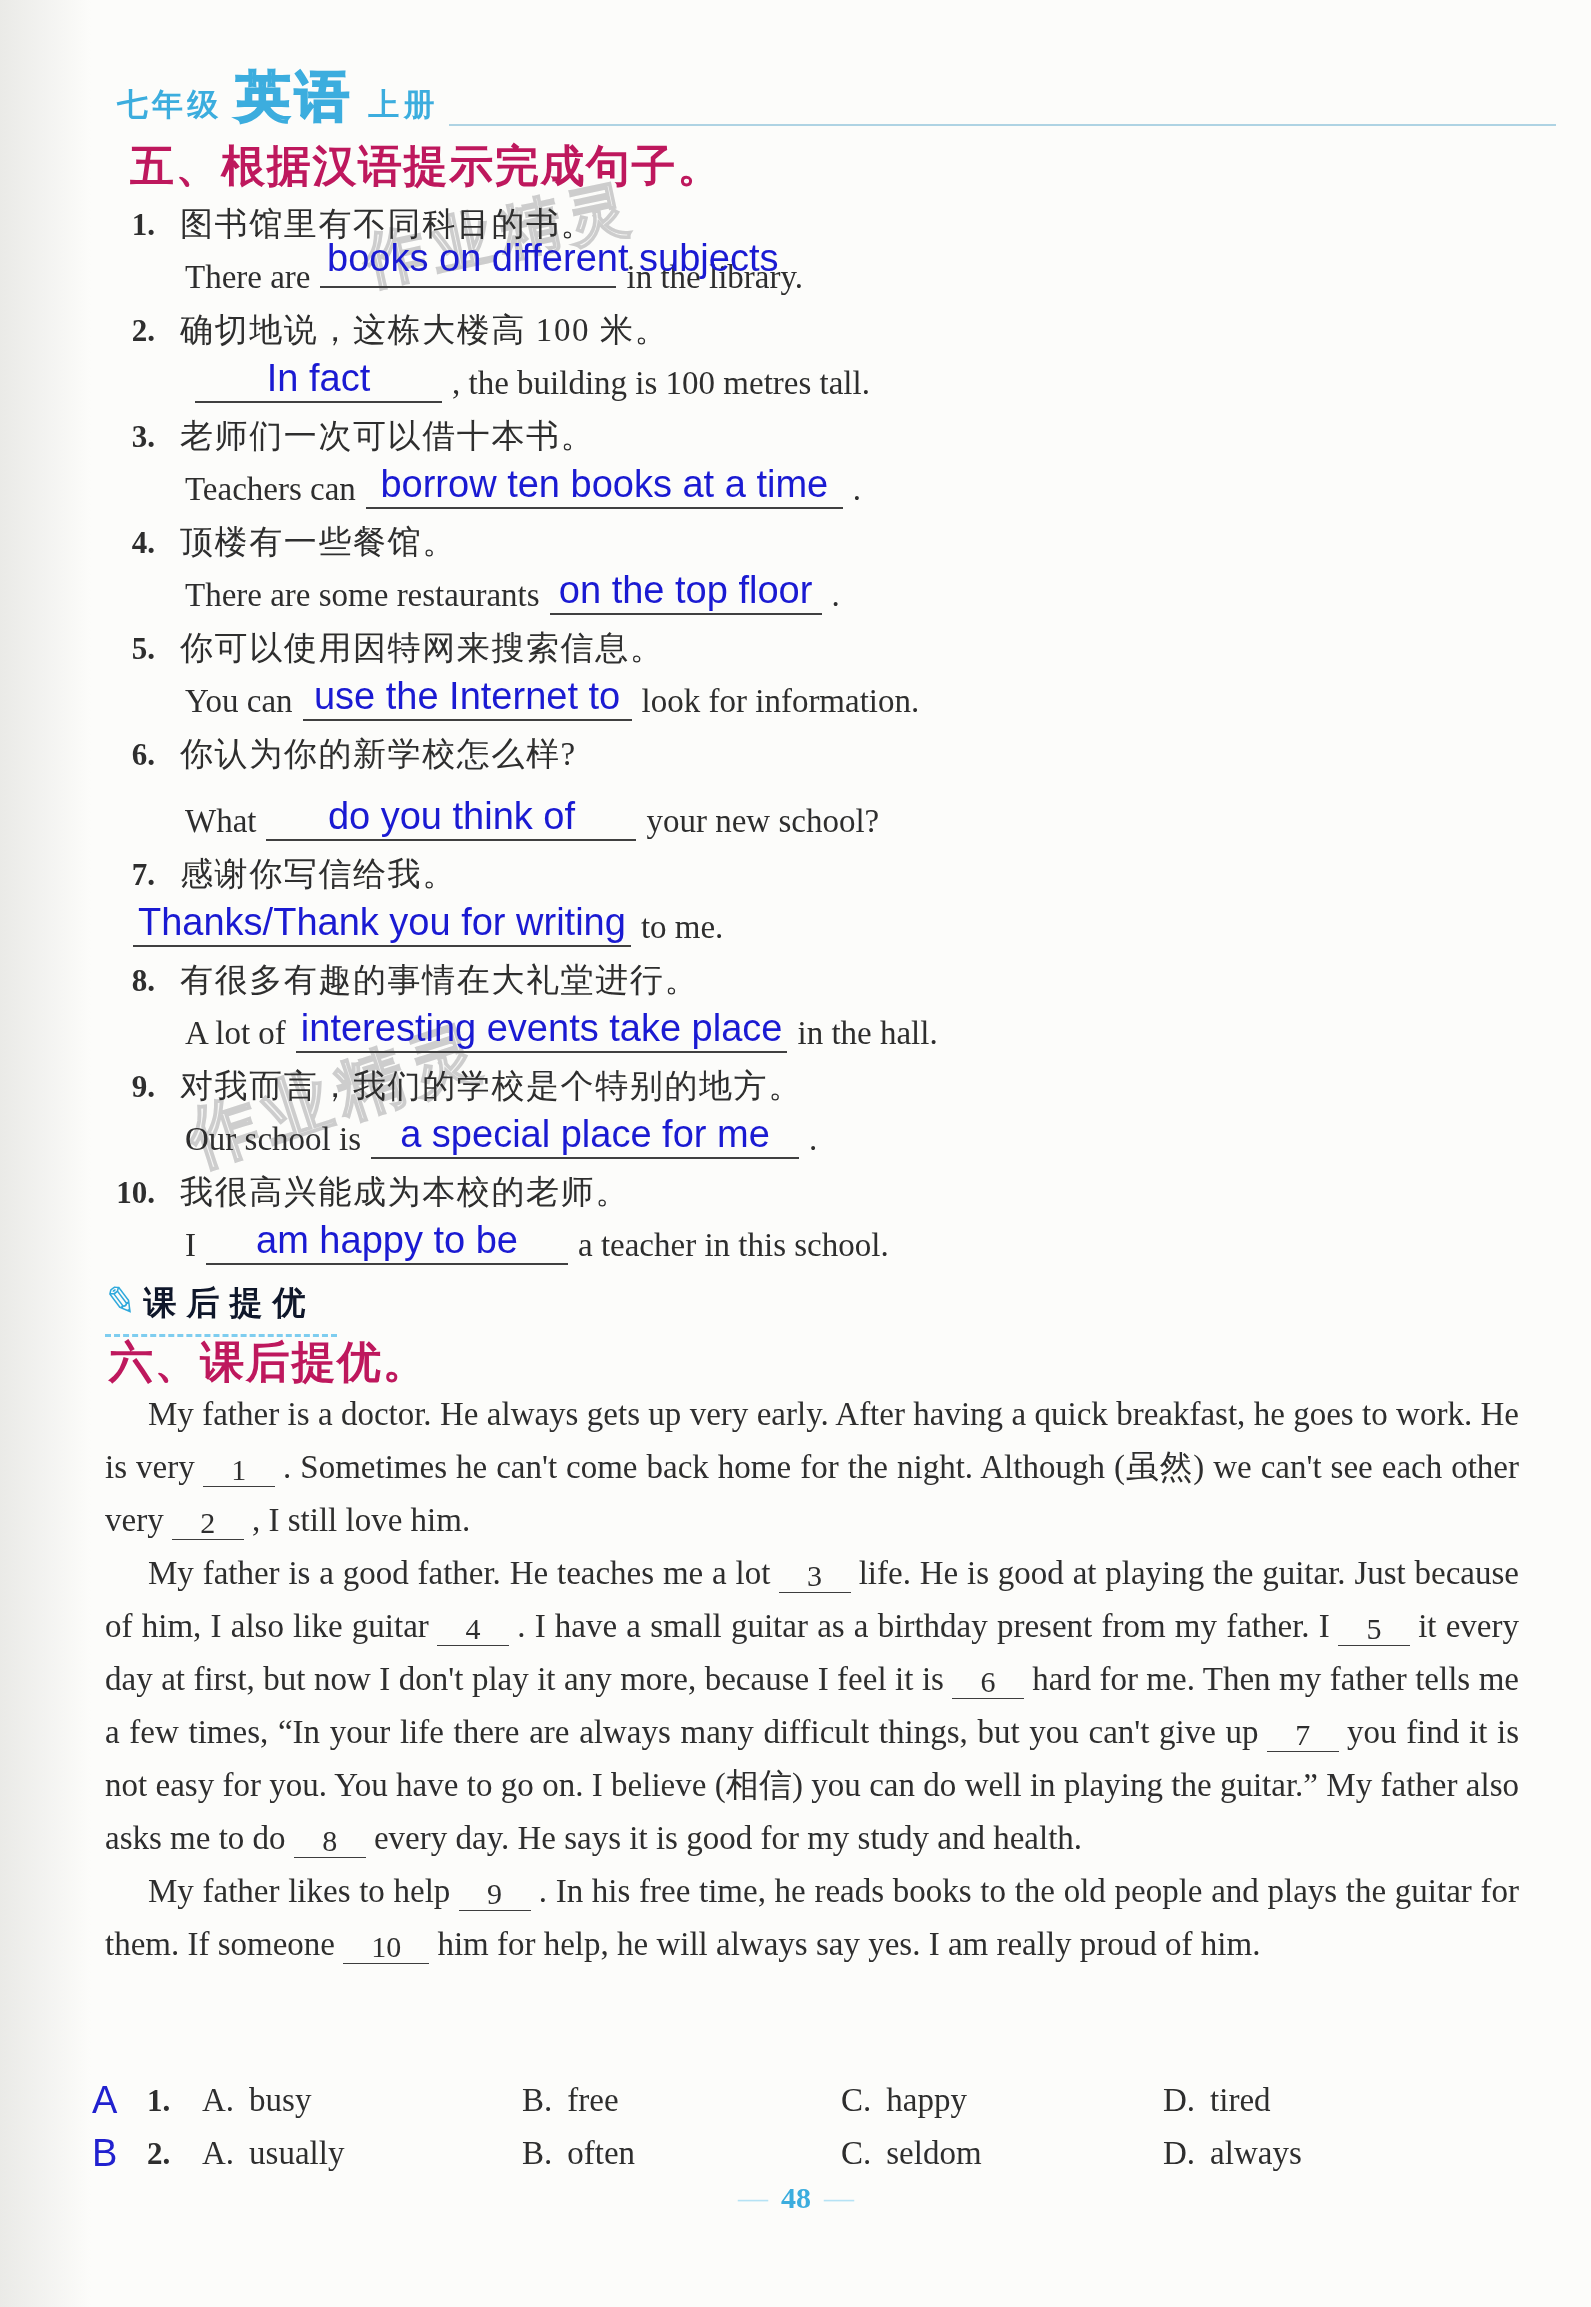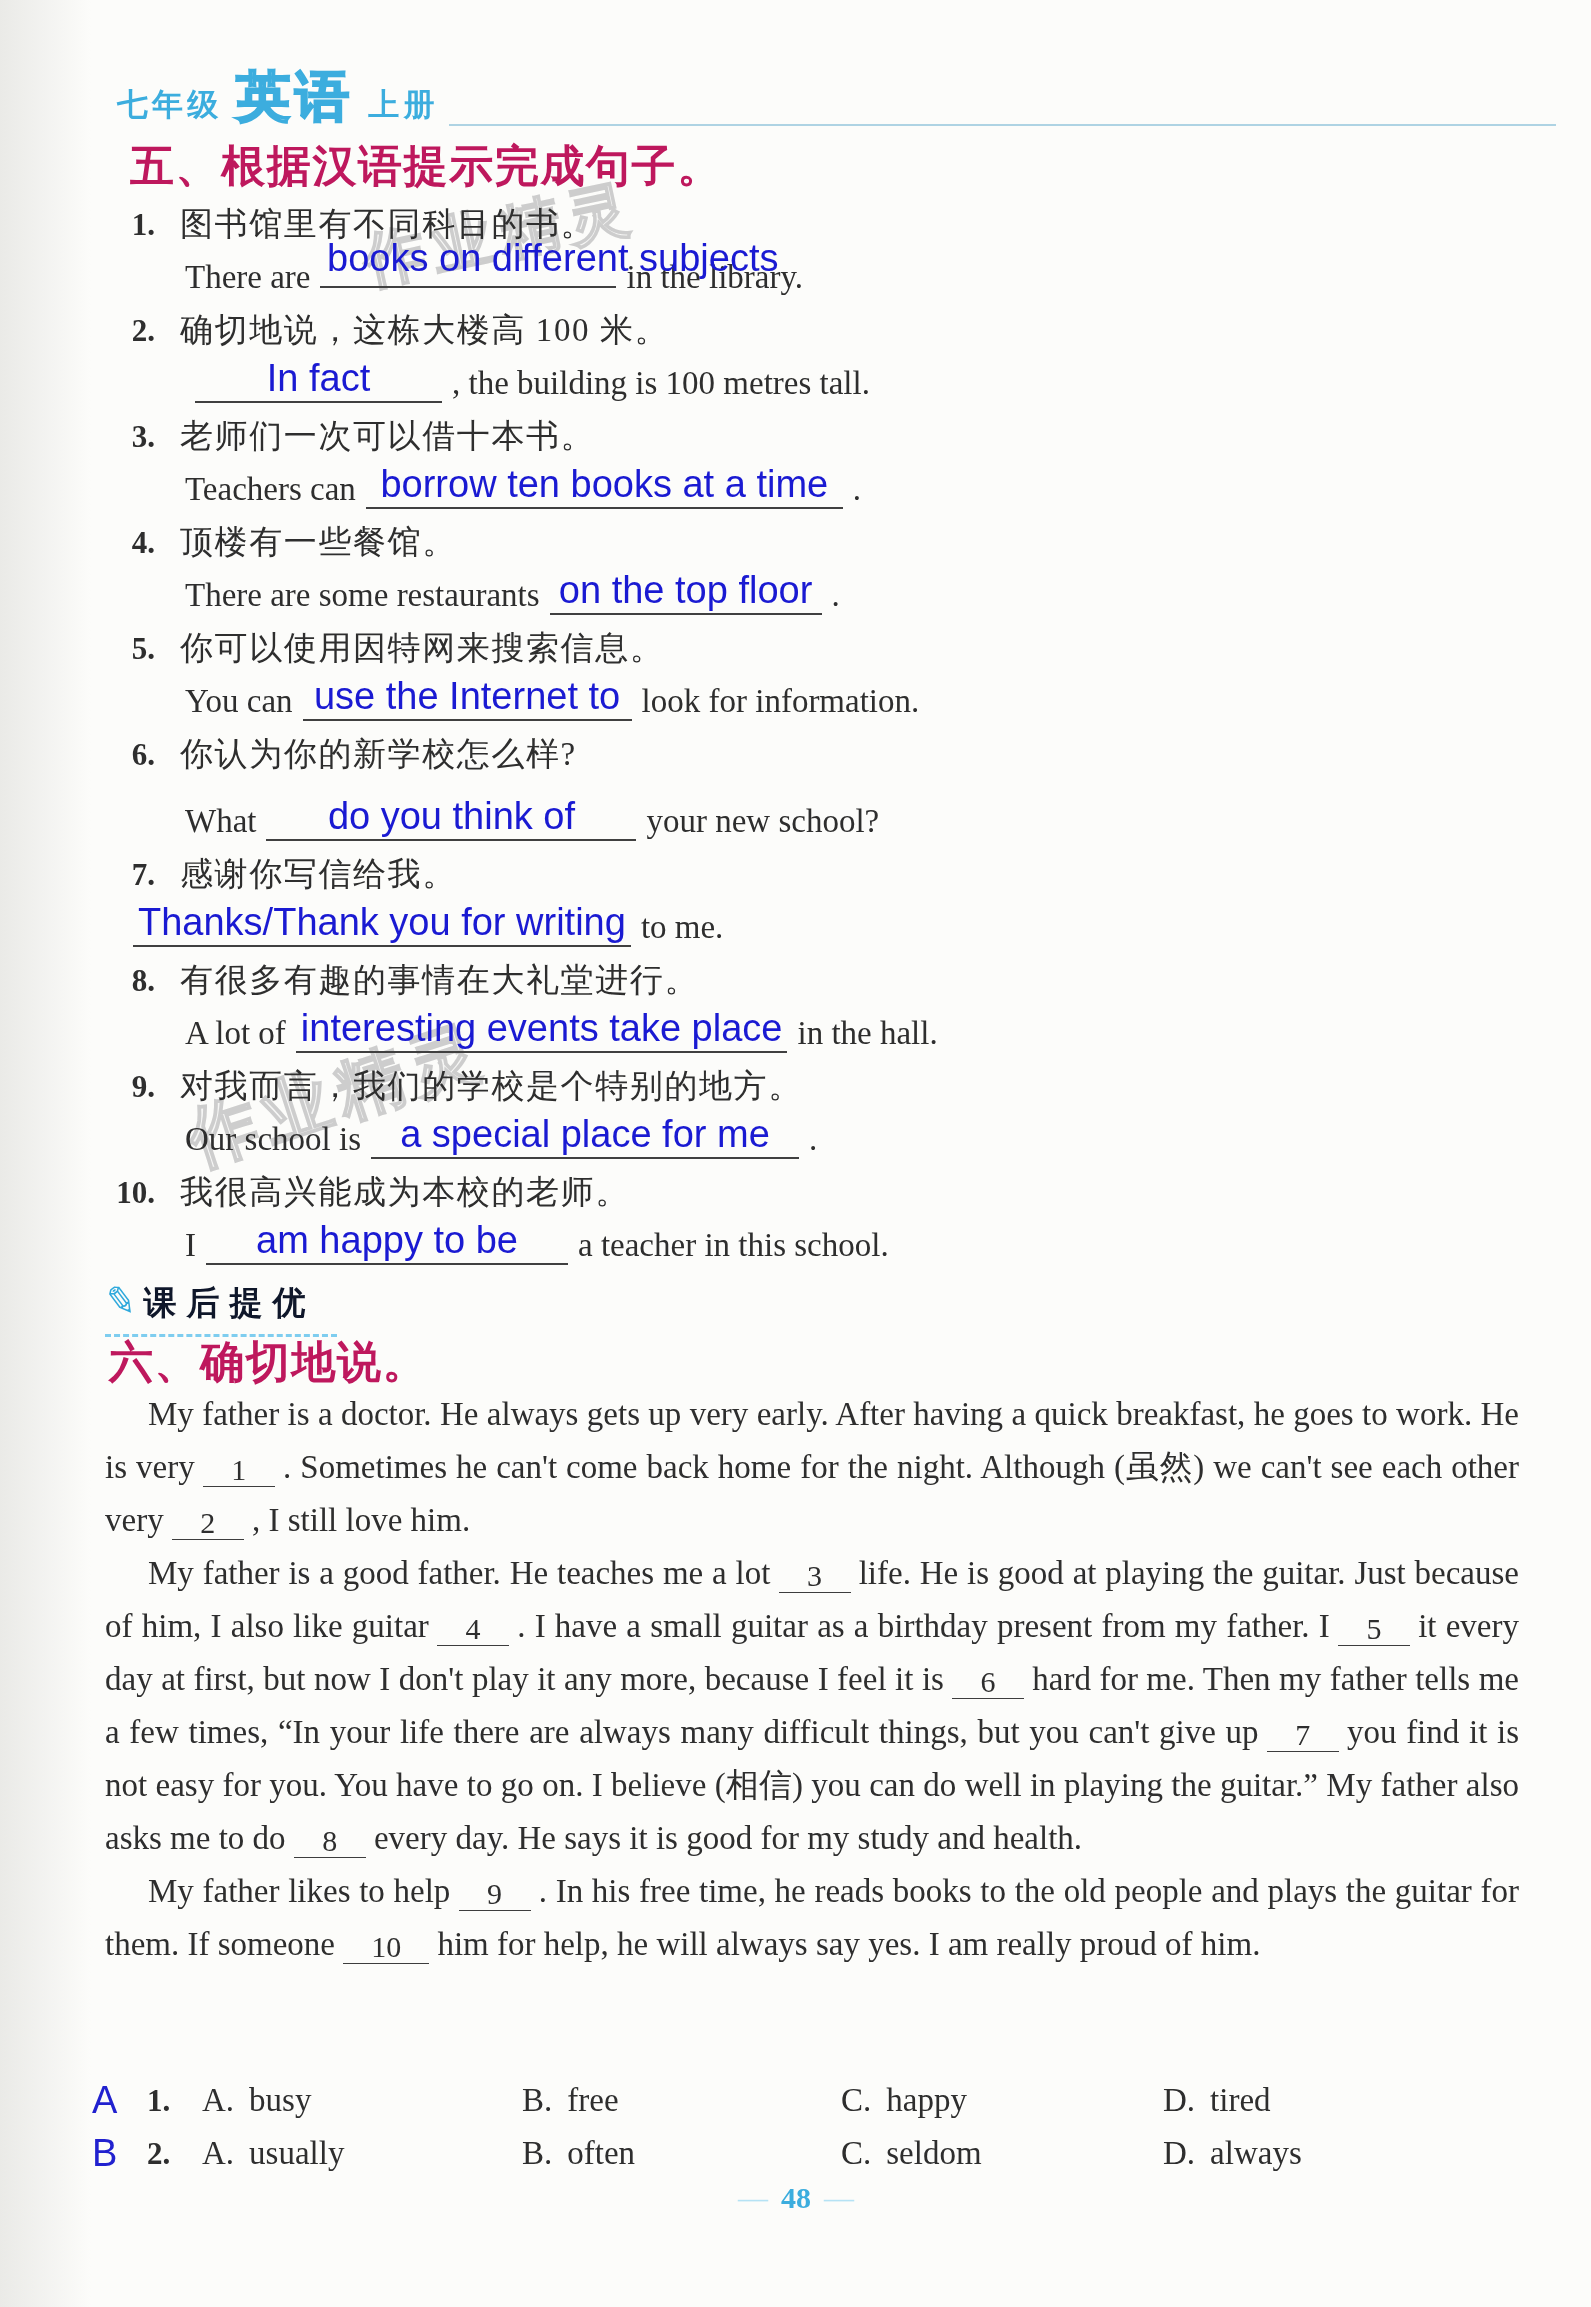--- a/index.html
+++ b/index.html
@@ -133,21 +133,21 @@
       <div class="item">
         <div class="zh-line"><span class="num">10.</span><span class="zh">我很高兴能成为本校的老师。</span></div>
         <div class="en-line"><span class="t">I</span><span class="blank" style="min-width: 362px;"><span class="ans">am happy to be</span></span><span class="t">a teacher in this school.</span></div>
       </div>
     </div>
 
   <div class="badge-row">
     <span class="pencil">✎</span><span class="badge-text">课后提优</span>
   </div>
 
-  <div class="sec-title sec6-title">六、确切地说。</div>
+  <div class="sec-title sec6-title">六、课后提优。</div>
 
   <div class="cloze">
       <p class="cpara"><span class="ct">My father is a doctor. He always gets up very early. After having a quick breakfast, he goes to work. He is very</span><span class="cblank"><span class="n">1</span></span><span class="ct">. Sometimes he can't come back home for the night. Although (虽然) we can't see each other very</span><span class="cblank"><span class="n">2</span></span><span class="ct">, I still love him.</span></p>
       <p class="cpara"><span class="ct">My father is a good father. He teaches me a lot</span><span class="cblank"><span class="n">3</span></span><span class="ct">life. He is good at playing the guitar. Just because of him, I also like guitar</span><span class="cblank"><span class="n">4</span></span><span class="ct">. I have a small guitar as a birthday present from my father. I</span><span class="cblank"><span class="n">5</span></span><span class="ct">it every day at first, but now I don't play it any more, because I feel it is</span><span class="cblank"><span class="n">6</span></span><span class="ct">hard for me. Then my father tells me a few times, “In your life there are always many difficult things, but you can't give up</span><span class="cblank"><span class="n">7</span></span><span class="ct">you find it is not easy for you. You have to go on. I believe (相信) you can do well in playing the guitar.” My father also asks me to do</span><span class="cblank"><span class="n">8</span></span><span class="ct">every day. He says it is good for my study and health.</span></p>
       <p class="cpara"><span class="ct">My father likes to help</span><span class="cblank"><span class="n">9</span></span><span class="ct">. In his free time, he reads books to the old people and plays the guitar for them. If someone</span><span class="cblank" style="min-width: 86px;"><span class="n">10</span></span><span class="ct">him for help, he will always say yes. I am really proud of him.</span></p>
     </div>
 
   <div class="options">
       <div class="opt-row">
         <span class="opt-ans">A</span>

